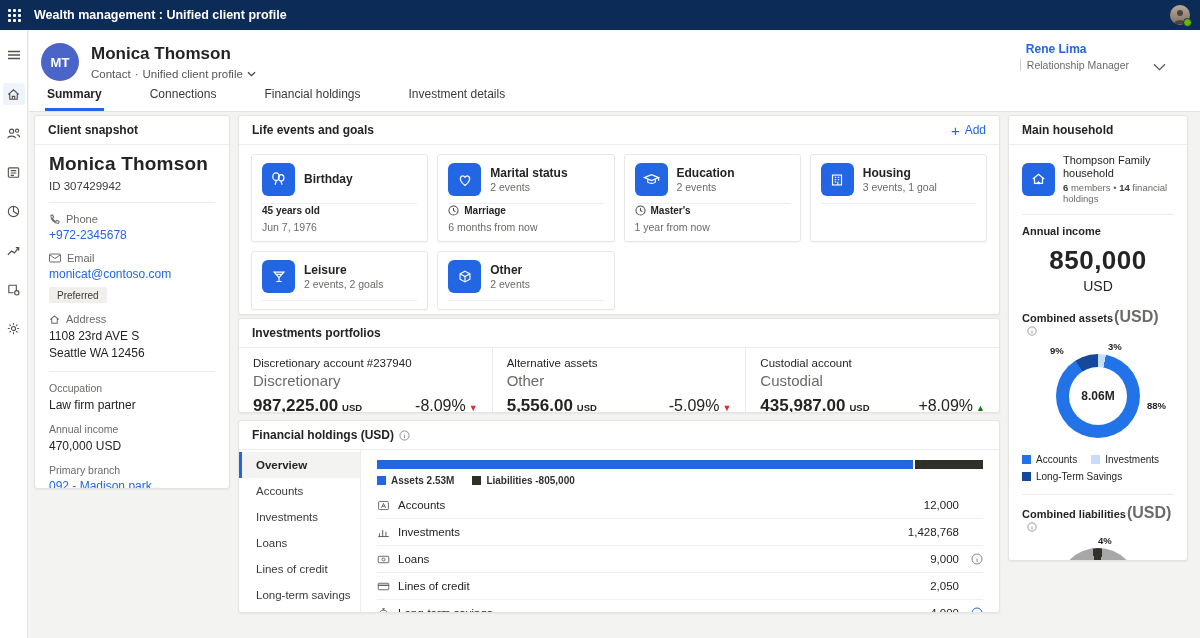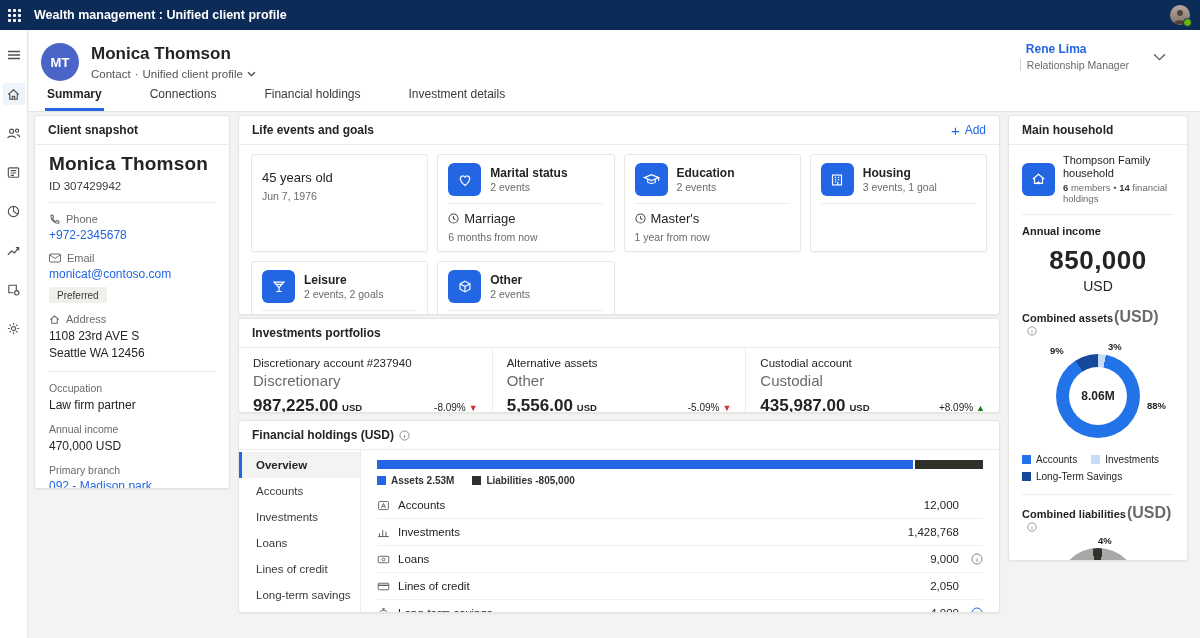--- a/index.html
+++ b/index.html
@@ -22,21 +22,21 @@
   .rail{position:absolute;left:0;top:30px;width:28px;height:608px;background:#fff;border-right:1px solid #e6e5e3;display:flex;flex-direction:column;align-items:center;padding-top:14px;gap:17px}
   .rail-item{width:22px;height:22px;display:flex;align-items:center;justify-content:center;border-radius:3px;color:#55504c;cursor:pointer}
   .rail-item.selected{background:#eef4fb}
 
   
   .rec-header{position:absolute;left:29px;top:30px;width:1171px;height:82px;background:#fff;border-bottom:1px solid #e3e2e0}
   .rec-avatar{position:absolute;left:12px;top:13px;width:38px;height:38px;border-radius:50%;background:#4a64c8;color:#fff;font-size:13px;font-weight:700;display:flex;align-items:center;justify-content:center}
   .rec-name{position:absolute;left:62px;top:14px;font-size:17px;font-weight:700;color:#242424}
   .rec-sub{position:absolute;left:62px;top:38px;font-size:11.5px;color:#555;display:flex;align-items:center;gap:4px}
   .rec-sub .chev{color:#444}
-  .acct{position:absolute;right:34px;top:12px;display:flex;align-items:center;gap:10px}
+  .acct{position:absolute;right:34px;top:12px;display:flex;align-items:flex-end;gap:10px}
   .acct-text{text-align:left}
   .acct-name{font-size:12px;font-weight:700;color:#2266e3}
   .acct-role{font-size:10.5px;color:#6b6a68;margin-top:3px;border-left:1px solid #d0cfcd;padding-left:6px;margin-left:-6px}
   .acct .chev{color:#5b5a58;margin-left:14px}
   .tabs{position:absolute;left:16px;bottom:0;display:flex;gap:44px}
   .tab{font-size:12px;color:#3b3a39;padding:0 2px 7px 2px;cursor:pointer;border-bottom:3px solid transparent}
   .tab.active{font-weight:700;color:#242424;border-bottom:3px solid #2266e3}
 
   
   .card{position:absolute;background:#fff;border:1px solid #e5e4e2;border-radius:3px;box-shadow:0 1px 2px rgba(0,0,0,.05);overflow:hidden}
@@ -58,35 +58,35 @@
   
   #card-life{left:238px;top:115px;width:762px;height:200px}
   .add-btn{margin-left:auto;display:flex;align-items:center;gap:5px;color:#2266e3;font-size:12px;font-weight:400;cursor:pointer}
   .add-plus{font-size:15px;line-height:1}
   .life-grid{display:grid;grid-template-columns:repeat(4,1fr);gap:9px;padding:9px 12px}
   .lcard{border:1px solid #e8e7e5;border-radius:3px;background:#fff;box-shadow:0 1px 2px rgba(0,0,0,.04);padding:8px 10px;cursor:pointer}
   .lc-head{display:flex;align-items:center;gap:9px;padding-bottom:7px;border-bottom:1px solid #efeeec}
   .tile{width:33px;height:33px;min-width:33px;background:#2266e3;border-radius:6px;display:flex;align-items:center;justify-content:center}
   .lc-title{font-size:12px;font-weight:700;color:#242424}
   .lc-sub{font-size:10.5px;color:#6b6a68;margin-top:1px}
-  .lc-line1{display:flex;align-items:center;gap:5px;font-size:13px;font-weight:400;color:#242424;margin-top:7px}
+  .lc-line1{display:flex;align-items:center;gap:5px;font-size:10px;font-weight:700;color:#242424;margin-top:1px}
   .lc-line1 .clock{color:#55504c}
   .lc-line2{font-size:10.5px;color:#6b6a68;margin-top:5px}
 
   
   #card-portfolios{left:238px;top:318px;width:762px;height:95px}
   .pf-body{display:flex}
   .pf-item{flex:1;padding:9px 14px 10px 14px}
   .pf-item + .pf-item{border-left:1px solid #ececeb}
   .pf-name{font-size:11.5px;color:#242424}
   .pf-cat{font-size:15px;color:#6b6a68;margin-top:3px}
   .pf-row{display:flex;align-items:baseline;margin-top:7px}
   .pf-amt{font-size:17px;font-weight:700}
   .pf-cur{font-size:9.5px;font-weight:700;margin-left:4px}
-  .pf-change{margin-left:auto;font-size:10px;color:#242424}
+  .pf-change{margin-left:auto;font-size:16px;color:#242424}
   .tri{font-size:9px;margin-left:3px}
   .tri.down{color:#d13438}
   .tri.up{color:#107c10}
 
   
   #card-holdings{left:238px;top:420px;width:762px;height:193px}
   .fh-body{display:flex;height:163px}
   .fh-tabs{width:122px;border-right:1px solid #ececeb;padding-top:2px}
   .fh-tab{font-size:11.5px;color:#3b3a39;padding:7px 0 7px 14px;border-left:3px solid transparent;cursor:pointer}
   .fh-tab.active{background:#f3f3f1;border-left:3px solid #2266e3;font-weight:700;color:#242424}
@@ -278,20 +278,33 @@
   <div class="card-header">
     <span>Life events and goals</span>
     <div class="add-btn">
       <span class="add-plus">+</span>
       <span>Add</span>
     </div>
   </div>
   <div class="life-grid">
 
     <div class="lcard">
+      <div class="lc-head">
+        <div class="tile">
+          <svg width="19" height="19" viewBox="0 0 20 20" fill="none" stroke="#fff" stroke-width="1.3">
+              <ellipse cx="7.4" cy="7" rx="3.4" ry="4"></ellipse>
+              <ellipse cx="12.8" cy="8.2" rx="2.9" ry="3.4"></ellipse>
+              <path d="M7.4 11v1.2l-1 3.3M12.8 11.6v1l1 2.9"></path>
+            </svg>
+        </div>
+        <div>
+            <div class="lc-title">Birthday</div>
+            <div class="lc-sub"></div>
+          </div>
+      </div>
       <div class="lc-line1">
           <span>45 years old</span>
         </div>
       <div class="lc-line2">Jun 7, 1976</div>
     </div>
 
     <div class="lcard">
       <div class="lc-head">
         <div class="tile">
           <svg width="18" height="18" viewBox="0 0 20 20" fill="none" stroke="#fff" stroke-width="1.4">

